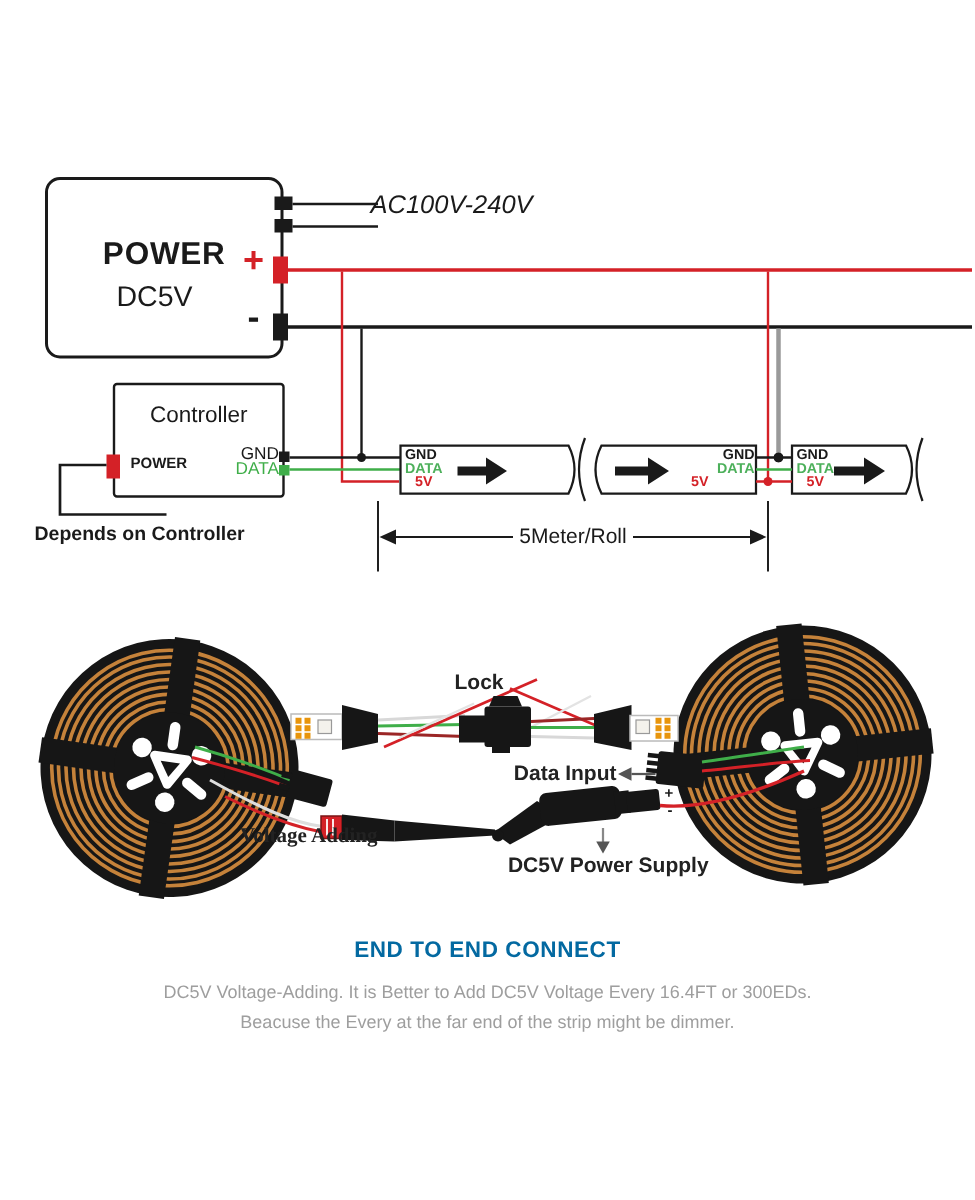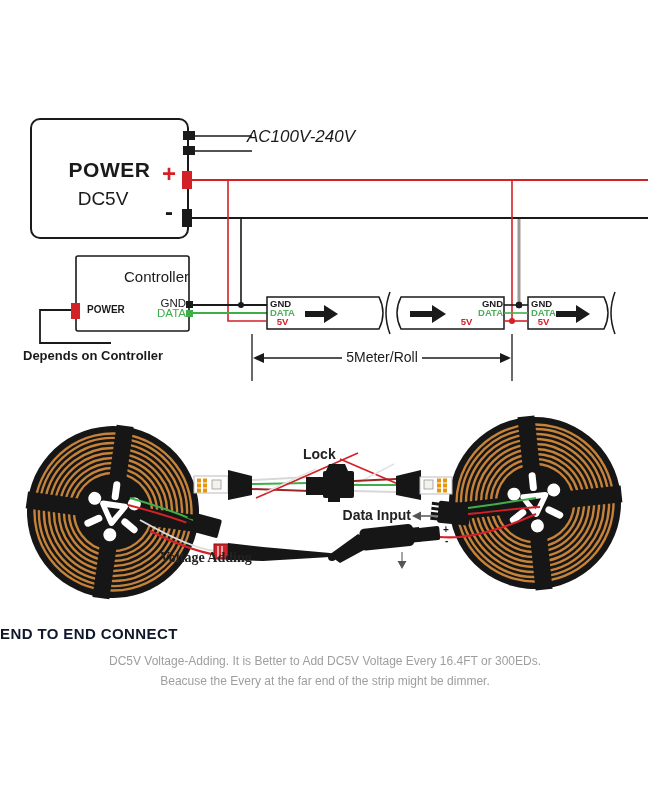--- a/index.html
+++ b/index.html
@@ -7,37 +7,37 @@
     position:relative;width:650px;height:800px;background:#ffffff;overflow:hidden;
     font-family:"Liberation Sans",sans-serif;color:#1a1a1a;
   }
   .stage svg{position:absolute;left:0;top:0;}
   .lbl{position:absolute;white-space:nowrap;}
   .ac-label{left:247px;top:127px;font-size:17px;font-style:italic;}
   .power-title{left:31px;top:158px;width:157px;text-align:center;font-size:21px;font-weight:bold;letter-spacing:.5px;}
   .power-sub{left:31px;top:188px;width:144px;text-align:center;font-size:19px;}
   .plus-sign{left:158px;top:163px;width:22px;text-align:center;font-size:24px;font-weight:bold;color:#d42127;line-height:22px;}
   .minus-sign{left:158px;top:201px;width:22px;text-align:center;font-size:24px;font-weight:bold;color:#1a1a1a;line-height:22px;}
-  .ctrl-title{left:76px;top:268px;width:113px;text-align:right;font-size:15px;}
+  .ctrl-title{left:76px;top:268px;width:113px;text-align:center;font-size:15px;}
   .ctrl-power{left:87px;top:304px;font-size:10px;font-weight:bold;}
   .ctrl-gnd{left:135px;top:297px;width:51px;text-align:right;font-size:11.5px;}
   .ctrl-data{left:135px;top:307px;width:51px;text-align:right;font-size:11.5px;color:#3fae49;}
   .depends{left:23px;top:348px;width:140px;text-align:center;font-size:13px;font-weight:bold;}
   .strip-labels{position:absolute;font-size:9.5px;font-weight:bold;line-height:9px;}
   .strip-labels .g{color:#1a1a1a;} .strip-labels .d{color:#4db05b;} .strip-labels .v{color:#d42127;text-align:center;}
   .s1{left:270px;top:299px;} .s2{left:430px;top:299px;width:73px;text-align:right;} .s3{left:531px;top:299px;}
   .dim-label{left:330px;top:349px;width:104px;text-align:center;font-size:14px;}
   .anno{font-size:14px;font-weight:600;color:#222;}
   .lock-label{left:303px;top:446px;width:54px;}
   .datain-label{left:337px;top:507px;width:74px;text-align:right;}
   .volt-label{left:160px;top:550px;width:142px;text-align:left;font-family:Liberation Serif, serif;}
   .supply-label{left:328px;top:568px;width:155px;text-align:center;}
   .plus-small{left:443px;top:524px;font-size:10px;font-weight:bold;}
   .minus-small{left:445px;top:535px;font-size:10px;font-weight:bold;}
-  .footer-title{left:0;top:625px;width:650px;font-size:15px;font-weight:bold;color:#0f172a;letter-spacing:.4px;}
+  .footer-title{left:0;top:625px;width:650px;text-align:center;font-size:15px;font-weight:bold;color:#0369a1;letter-spacing:.4px;}
   .footer-line1{left:0;top:654px;width:650px;text-align:center;font-size:12px;color:#9e9e9e;}
   .footer-line2{left:0;top:674px;width:650px;text-align:center;font-size:12px;color:#9e9e9e;}
 </style>
 </head>
 <body>
 
 <div class="stage">
 
   <svg width="650" height="800" viewBox="0 0 650 800">
     <defs>
@@ -259,20 +259,21 @@
     <div class="g">GND</div>
     <div class="d">DATA</div>
     <div class="v">5V</div>
   </div>
 
   <div class="lbl dim-label">5Meter/Roll</div>
 
   <div class="lbl anno lock-label">Lock</div>
   <div class="lbl anno datain-label">Data Input</div>
   <div class="lbl anno volt-label">Voltage Adding</div>
+  <div class="lbl anno supply-label">DC5V Power Supply</div>
   <div class="lbl plus-small">+</div>
   <div class="lbl minus-small">-</div>
 
   <div class="lbl footer-title">END TO END CONNECT</div>
   <div class="lbl footer-line1">DC5V Voltage-Adding. It is Better to Add DC5V Voltage Every 16.4FT or 300EDs.</div>
   <div class="lbl footer-line2">Beacuse the Every at the far end of the strip might be dimmer.</div>
 
 </div>
 
 </body></html>

